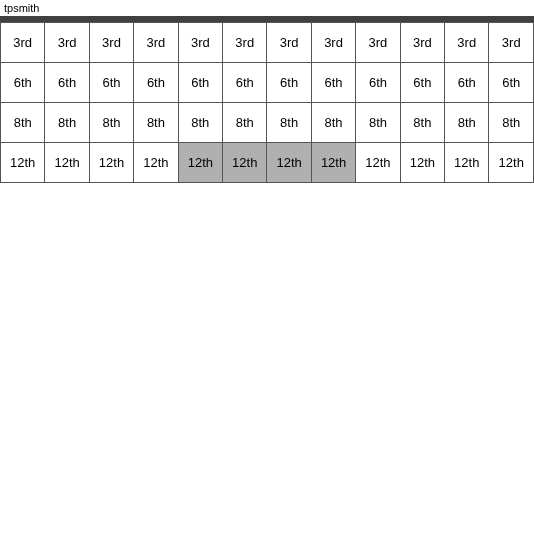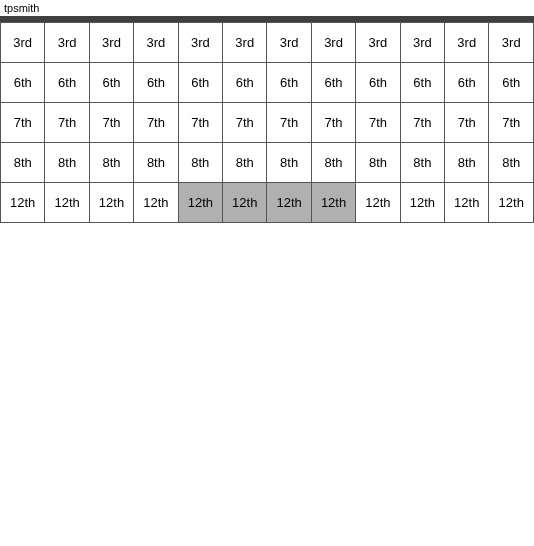--- a/index.html
+++ b/index.html
@@ -75,34 +75,20 @@
           <td>6th</td>
           <td>6th</td>
           <td>6th</td>
           <td>6th</td>
           <td>6th</td>
           <td>6th</td>
           <td>6th</td>
           <td>6th</td>
         </tr>
         <tr>
-          <td>7th</td>
-          <td>7th</td>
-          <td>7th</td>
-          <td>7th</td>
-          <td>7th</td>
-          <td>7th</td>
-          <td>7th</td>
-          <td>7th</td>
-          <td>7th</td>
-          <td>7th</td>
-          <td>7th</td>
-          <td>7th</td>
-        </tr>
-        <tr>
           <td>8th</td>
           <td>8th</td>
           <td>8th</td>
           <td>8th</td>
           <td>8th</td>
           <td>8th</td>
           <td>8th</td>
           <td>8th</td>
           <td>8th</td>
           <td>8th</td>

